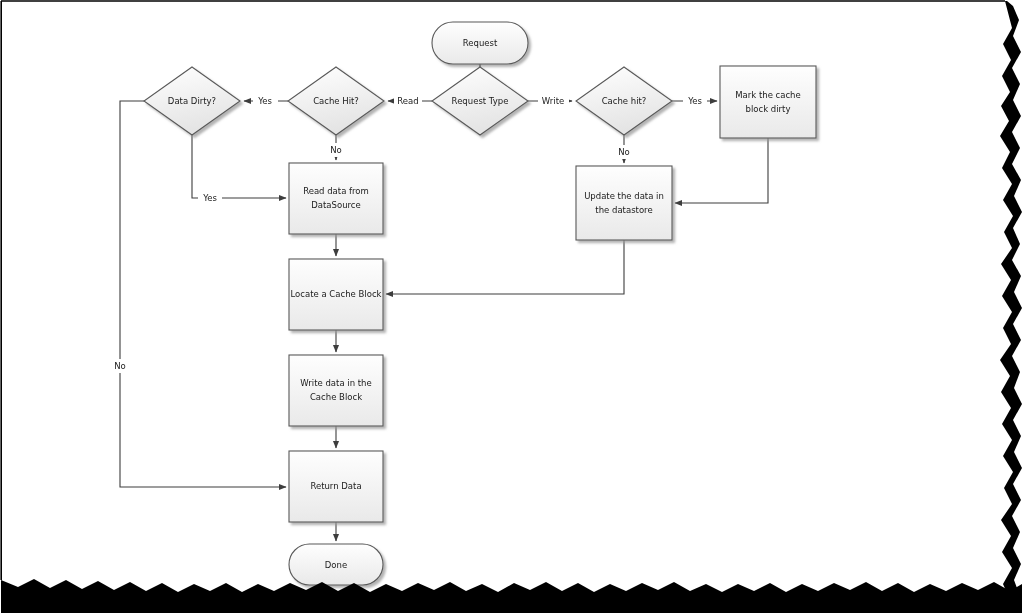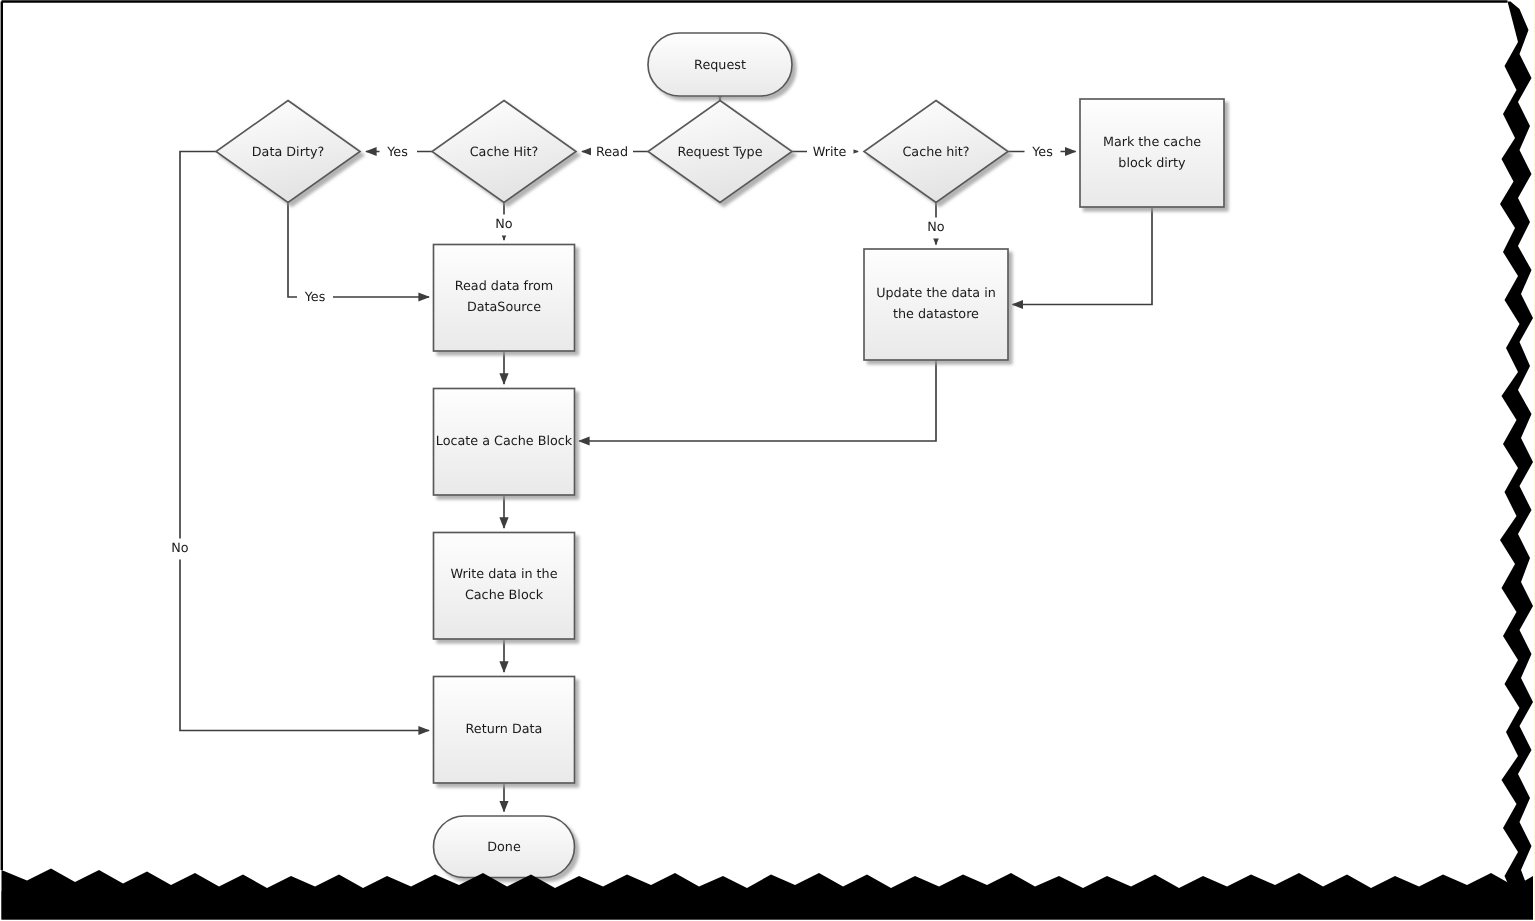--- a/index.html
+++ b/index.html
@@ -1,17 +1,17 @@
 <!DOCTYPE html>
 <html><head>
 <meta charset="utf-8">
 <style>
   html,body{margin:0;padding:0;background:#ffffff;}
   body{width:1023px;height:614px;overflow:hidden;font-family:"DejaVu Sans",sans-serif;}
-  #canvas{position:relative;width:1023px;height:614px;background:#fde047;}
+  #canvas{position:relative;width:1023px;height:614px;background:#14b8a6;}
   svg{display:block;}
   .shape-text{font-family:"DejaVu Sans",sans-serif;font-size:8.5px;fill:#1a1a1a;text-anchor:middle;dominant-baseline:middle;}
   .edge-label{font-family:"DejaVu Sans",sans-serif;font-size:8.5px;fill:#1a1a1a;text-anchor:middle;dominant-baseline:middle;}
   .line{stroke:#3d3d3d;stroke-width:1.1;fill:none;}
   .node-stroke{stroke:#595959;stroke-width:1.1;}
 </style>
 </head>
 <body>
 
 <div id="canvas">

